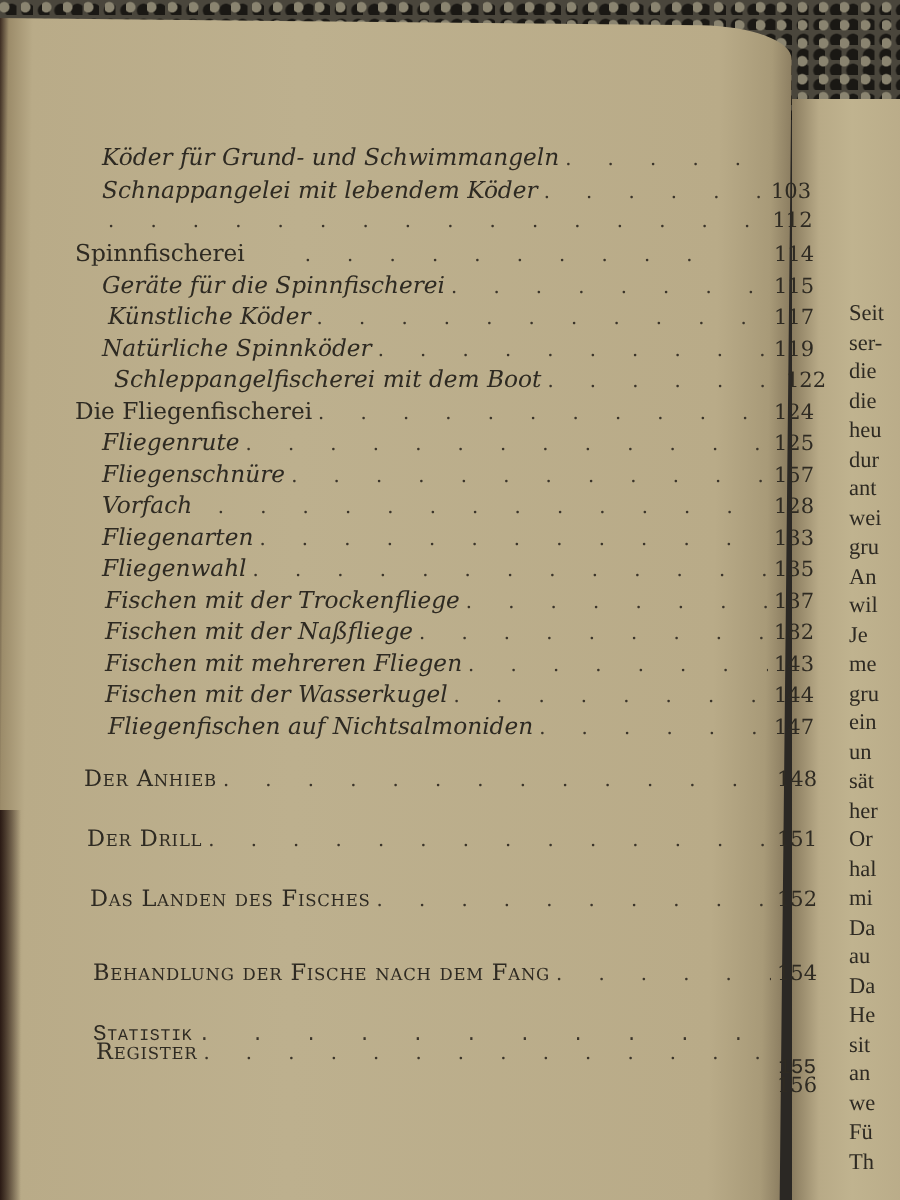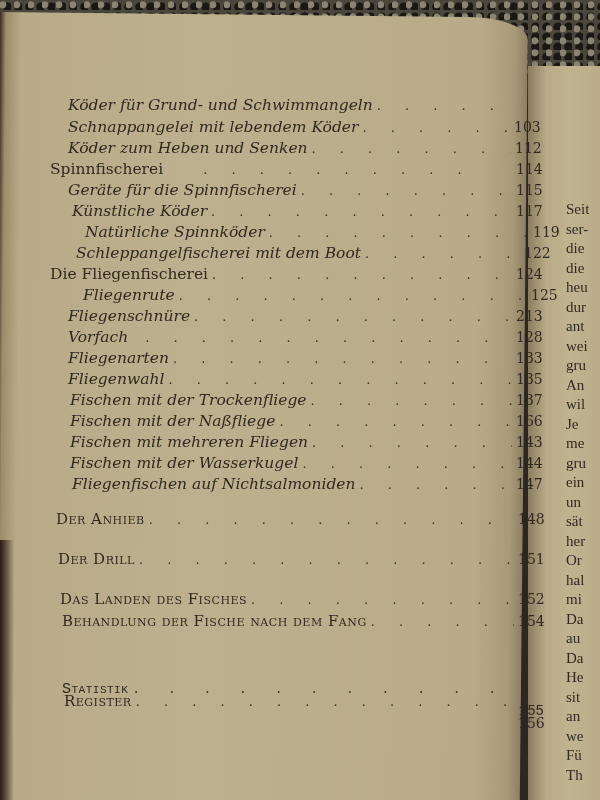--- a/index.html
+++ b/index.html
@@ -66,63 +66,62 @@
     <span class="label">Köder für Grund- und Schwimmangeln</span>
     <span class="leader">. . . . . . . . . . . . . . . . . . . . . . . . . . . . . . . .</span>
     <span class="page"></span>
   </div>
   <div class="entry italic" style="left:68px; top:118px; width:472px;">
     <span class="label">Schnappangelei mit lebendem Köder</span>
     <span class="leader">. . . . . . . . . . . . . . . . . . . . . . . . . . . . . . . .</span>
     <span class="page">103</span>
   </div>
   <div class="entry italic" style="left:68px; top:139px; width:473px;">
-    <span class="label">Köder zum Heben und Senken</span>
     <span class="leader">. . . . . . . . . . . . . . . . . . . . . . . . . . . . . . . .</span>
     <span class="page">112</span>
   </div>
   <div class="entry" style="left:50px; top:160px; width:492px;gap:36px;">
     <span class="label">Spinnfischerei</span>
     <span class="leader">. . . . . . . . . . . . . . . . . . . . . . . . . . . . . . . .</span>
     <span class="page">114</span>
   </div>
   <div class="entry italic" style="left:68px; top:181px; width:474px;">
     <span class="label">Geräte für die Spinnfischerei</span>
     <span class="leader">. . . . . . . . . . . . . . . . . . . . . . . . . . . . . . . .</span>
     <span class="page">115</span>
   </div>
   <div class="entry italic" style="left:72px; top:202px; width:470px;">
     <span class="label">Künstliche Köder</span>
     <span class="leader">. . . . . . . . . . . . . . . . . . . . . . . . . . . . . . . .</span>
     <span class="page">117</span>
   </div>
-  <div class="entry italic" style="left:68px; top:223px; width:474px;margin-left:17px;">
+  <div class="entry italic" style="left:68px; top:223px; width:474px;">
     <span class="label">Natürliche Spinnköder</span>
     <span class="leader">. . . . . . . . . . . . . . . . . . . . . . . . . . . . . . . .</span>
     <span class="page">119</span>
   </div>
   <div class="entry italic" style="left:76px; top:244px; width:474px;">
     <span class="label">Schleppangelfischerei mit dem Boot</span>
     <span class="leader">. . . . . . . . . . . . . . . . . . . . . . . . . . . . . . . .</span>
     <span class="page">122</span>
   </div>
   <div class="entry" style="left:50px; top:265px; width:492px;">
     <span class="label">Die Fliegenfischerei</span>
     <span class="leader">. . . . . . . . . . . . . . . . . . . . . . . . . . . . . . . .</span>
     <span class="page">124</span>
   </div>
-  <div class="entry italic" style="left:68px; top:286px; width:474px;margin-left:15px;">
+  <div class="entry italic" style="left:68px; top:286px; width:474px;">
     <span class="label">Fliegenrute</span>
     <span class="leader">. . . . . . . . . . . . . . . . . . . . . . . . . . . . . . . .</span>
     <span class="page">125</span>
   </div>
   <div class="entry italic" style="left:68px; top:307px; width:474px;">
     <span class="label">Fliegenschnüre</span>
     <span class="leader">. . . . . . . . . . . . . . . . . . . . . . . . . . . . . . . .</span>
-    <span class="page">213</span>
+    <span class="page">157</span>
   </div>
   <div class="entry italic" style="left:68px; top:328px; width:474px;gap:13px;">
     <span class="label">Vorfach</span>
     <span class="leader">. . . . . . . . . . . . . . . . . . . . . . . . . . . . . . . .</span>
     <span class="page">128</span>
   </div>
   <div class="entry italic" style="left:68px; top:349px; width:474px;">
     <span class="label">Fliegenarten</span>
     <span class="leader">. . . . . . . . . . . . . . . . . . . . . . . . . . . . . . . .</span>
     <span class="page">133</span>
@@ -133,21 +132,21 @@
     <span class="page">135</span>
   </div>
   <div class="entry italic" style="left:70px; top:391px; width:472px;">
     <span class="label">Fischen mit der Trockenfliege</span>
     <span class="leader">. . . . . . . . . . . . . . . . . . . . . . . . . . . . . . . .</span>
     <span class="page">137</span>
   </div>
   <div class="entry italic" style="left:70px; top:412px; width:472px;">
     <span class="label">Fischen mit der Naßfliege</span>
     <span class="leader">. . . . . . . . . . . . . . . . . . . . . . . . . . . . . . . .</span>
-    <span class="page">166</span>
+    <span class="page">182</span>
   </div>
   <div class="entry italic" style="left:70px; top:433px; width:472px;justify-content:space-between;">
     <span class="label">Fischen mit mehreren Fliegen</span>
     <span class="leader">. . . . . . . . . . . . . . . . . . . . . . . . . . . . . . . .</span>
     <span class="page">143</span>
   </div>
   <div class="entry italic" style="left:70px; top:454px; width:472px;">
     <span class="label">Fischen mit der Wasserkugel</span>
     <span class="leader">. . . . . . . . . . . . . . . . . . . . . . . . . . . . . . . .</span>
     <span class="page">144</span>
@@ -166,21 +165,21 @@
   <div class="entry caps" style="left:58px; top:550px; width:486px;">
     <span class="label">Der Drill</span>
     <span class="leader">. . . . . . . . . . . . . . . . . . . . . . . . . . . . . . . .</span>
     <span class="page">151</span>
   </div>
   <div class="entry caps" style="left:60px; top:590px; width:484px;">
     <span class="label">Das Landen des Fisches</span>
     <span class="leader">. . . . . . . . . . . . . . . . . . . . . . . . . . . . . . . .</span>
     <span class="page">152</span>
   </div>
-  <div class="entry caps" style="left:62px; top:612px; width:482px;">
+  <div class="entry caps" style="left:62px; top:639px; width:482px;">
     <span class="label">Behandlung der Fische nach dem Fang</span>
     <span class="leader">. . . . . . . . . . . . . . . . . . . . . . . . . . . . . . . .</span>
     <span class="page">154</span>
   </div>
   <div class="entry caps" style="left:62px; top:660px; width:482px;font-family:Liberation Mono, monospace;">
     <span class="label">Statistik</span>
     <span class="leader" style="padding-top:22px;">. . . . . . . . . . . . . . . . . . . . . . . . . . . . . . . .</span>
     <span class="page" style="position:relative; top:22px;">155</span>
   </div>
   <div class="entry caps" style="left:64px; top:692px; width:480px;">

